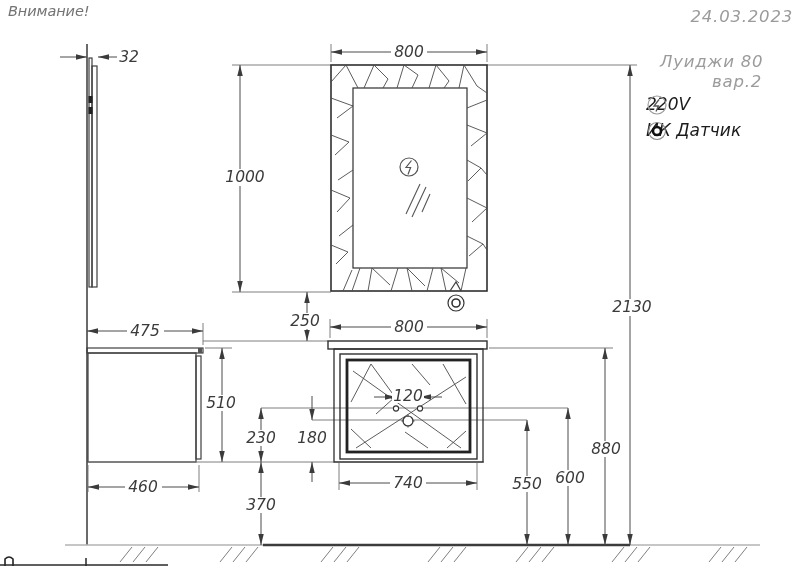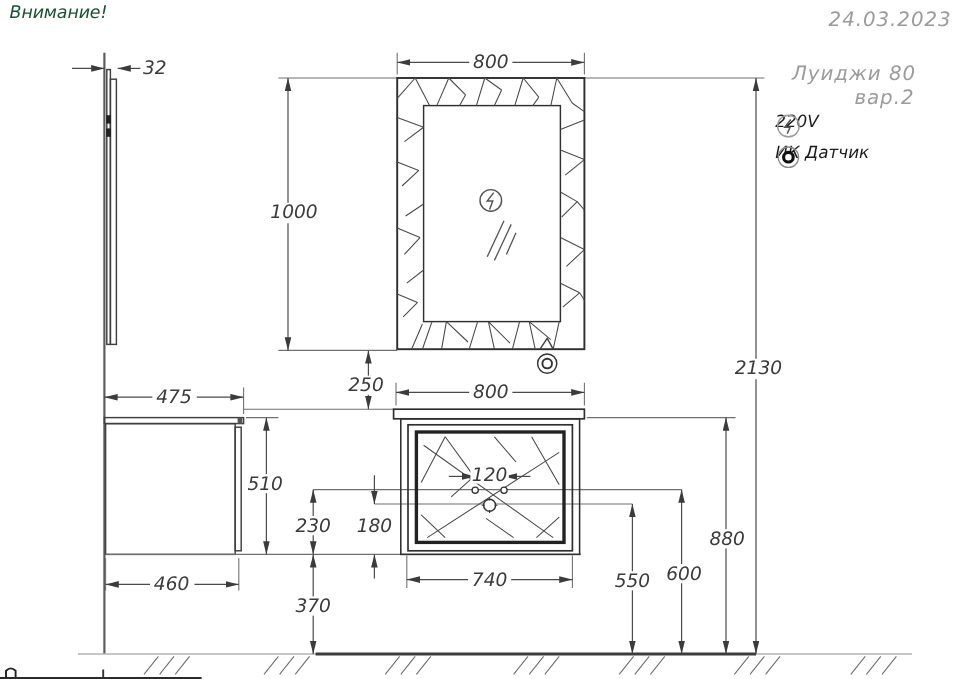--- a/index.html
+++ b/index.html
@@ -1,29 +1,29 @@
 <!DOCTYPE html>
 <html><head>
 <meta charset="utf-8">
 <style>
   html,body{margin:0;padding:0;background:#fff;}
   #page{position:relative;width:800px;height:566px;background:#fff;overflow:hidden;
         font-family:"DejaVu Sans",sans-serif;}
-  .note{position:absolute;left:8px;color:#14532d;font-style:italic;
+  .note{position:absolute;left:8px;color:#737373;font-style:italic;
         font-size:14.5px;letter-spacing:-0.1px;white-space:nowrap;}
   #warn-title{top:3px;}
   #warn-text{top:23px;}
   .meta{position:absolute;color:#9b9b9b;font-style:italic;font-size:16.5px;
         letter-spacing:0.8px;white-space:nowrap;}
   #meta-date{top:7px;right:7px;text-align:center;}
   #meta-prod{top:31px;right:7px;}
   #meta-prod2{top:52px;left:660px;}
   #meta-var{top:72px;left:712px;}
   .legend-row{position:absolute;display:flex;align-items:center;gap:9px;
-        color:#1b1b1b;font-style:italic;font-size:14px;white-space:nowrap;}
+        color:#1b1b1b;font-style:italic;font-size:17px;white-space:nowrap;}
   #legend-power{top:94px;left:646px;}
   #legend-sensor{top:120px;left:646px;}
   svg text.dim{font-family:"DejaVu Sans",sans-serif;font-style:italic;
         font-size:15.5px;fill:#3b3b3b;}
   svg{position:absolute;top:0;left:0;}
   .ln{stroke:#3f3f3f;stroke-width:1.2;fill:none;}
   .thin{stroke:#707070;stroke-width:0.9;fill:none;}
   .dimln{stroke:#4a4a4a;stroke-width:1;fill:none;}
   .crack{stroke:#4a4a4a;stroke-width:0.9;fill:none;}
   .bg{fill:#ffffff;}

